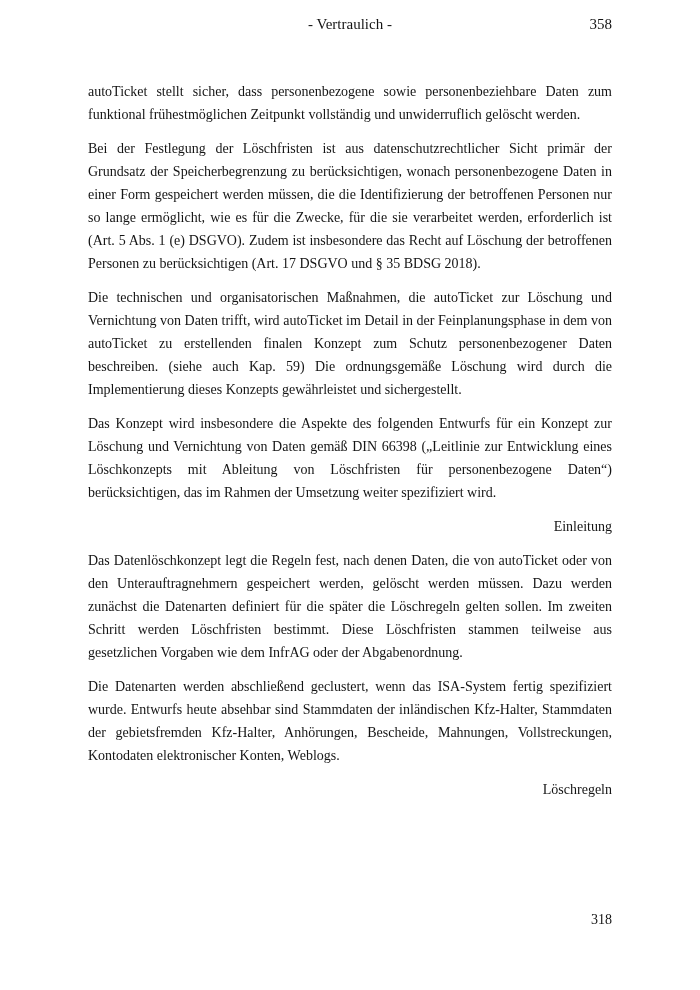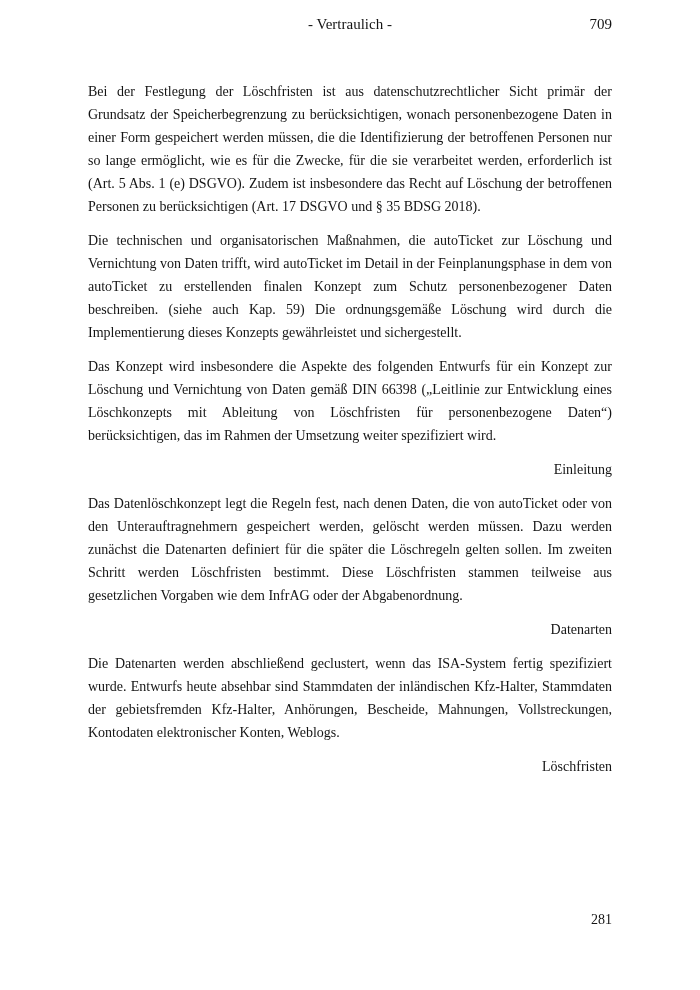--- a/index.html
+++ b/index.html
@@ -61,31 +61,31 @@
     font-size: 14px;
   }
 </style>
 </head>
 <body>
 
 <div class="page">
 
   <div class="header">
     <span class="header-center">- Vertraulich -</span>
-    <span class="header-number">709</span>
+    <span class="header-number">358</span>
   </div>
 
   <div class="body">
+    <p class="para">autoTicket stellt sicher, dass personenbezogene sowie personenbeziehbare Daten zum funktional frühestmöglichen Zeitpunkt vollständig und unwiderruflich gelöscht werden.</p>
     <p class="para">Bei der Festlegung der Löschfristen ist aus datenschutzrechtlicher Sicht primär der Grundsatz der Speicherbegrenzung zu berücksichtigen, wonach personenbezogene Daten in einer Form gespeichert werden müssen, die die Identifizierung der betroffenen Personen nur so lange ermöglicht, wie es für die Zwecke, für die sie verarbeitet werden, erforderlich ist (Art. 5 Abs. 1 (e) DSGVO). Zudem ist insbesondere das Recht auf Löschung der betroffenen Personen zu berücksichtigen (Art. 17 DSGVO und § 35 BDSG 2018).</p>
     <p class="para">Die technischen und organisatorischen Maßnahmen, die autoTicket zur Löschung und Vernichtung von Daten trifft, wird autoTicket im Detail in der Feinplanungsphase in dem von autoTicket zu erstellenden finalen Konzept zum Schutz personenbezogener Daten beschreiben. (siehe auch Kap. 59) Die ordnungsgemäße Löschung wird durch die Implementierung dieses Konzepts gewährleistet und sichergestellt.</p>
     <p class="para">Das Konzept wird insbesondere die Aspekte des folgenden Entwurfs für ein Konzept zur Löschung und Vernichtung von Daten gemäß DIN 66398 („Leitlinie zur Entwicklung eines Löschkonzepts mit Ableitung von Löschfristen für personenbezogene Daten“) berücksichtigen, das im Rahmen der Umsetzung weiter spezifiziert wird.</p>
     <p class="heading">Einleitung</p>
     <p class="para">Das Datenlöschkonzept legt die Regeln fest, nach denen Daten, die von autoTicket oder von den Unterauftragnehmern gespeichert werden, gelöscht werden müssen. Dazu werden zunächst die Datenarten definiert für die später die Löschregeln gelten sollen. Im zweiten Schritt werden Löschfristen bestimmt. Diese Löschfristen stammen teilweise aus gesetzlichen Vorgaben wie dem InfrAG oder der Abgabenordnung.</p>
-    <p class="heading">Datenarten</p>
     <p class="para">Die Datenarten werden abschließend geclustert, wenn das ISA-System fertig spezifiziert wurde. Entwurfs heute absehbar sind Stammdaten der inländischen Kfz-Halter, Stammdaten der gebietsfremden Kfz-Halter, Anhörungen, Bescheide, Mahnungen, Vollstreckungen, Kontodaten elektronischer Konten, Weblogs.</p>
-    <p class="heading">Löschfristen</p>
+    <p class="heading">Löschregeln</p>
   </div>
 
   <div class="footer">
-    <span>281</span>
+    <span>318</span>
   </div>
 
 </div>
 
 </body></html>

